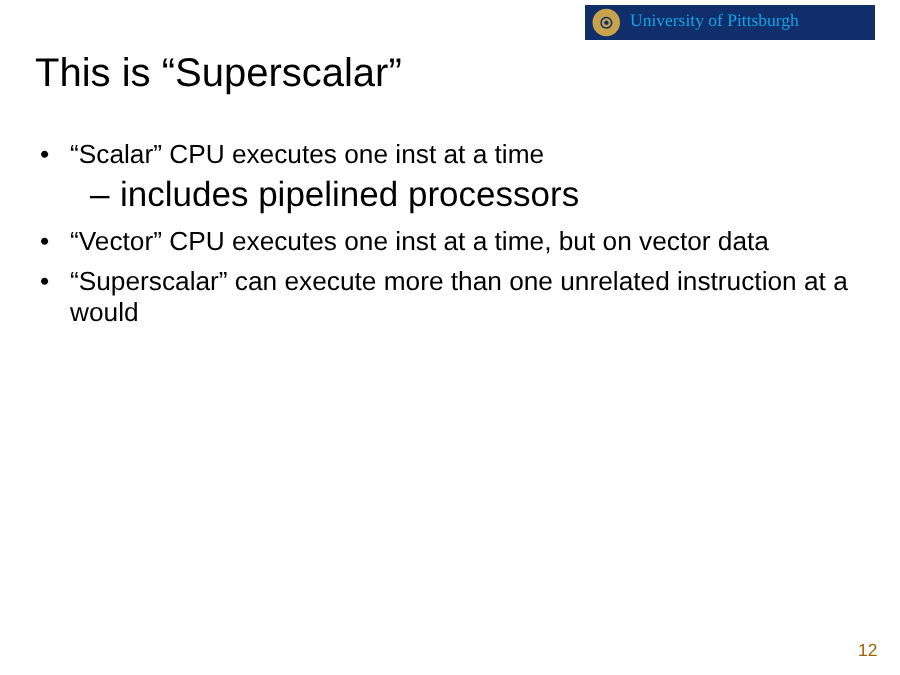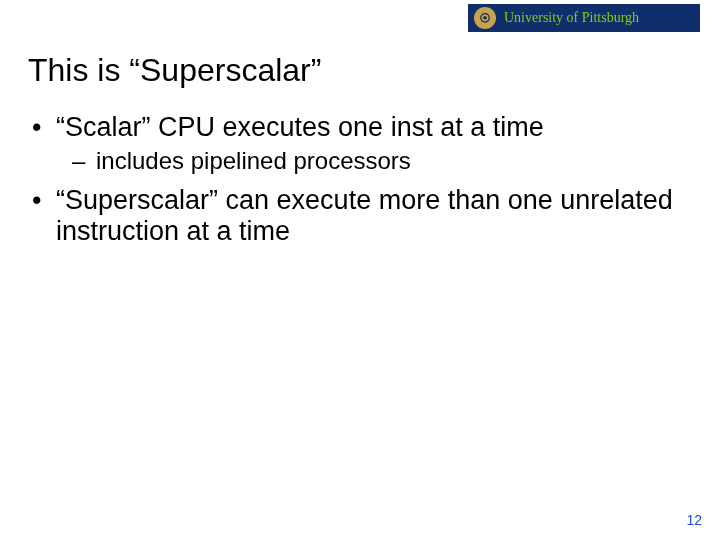--- a/index.html
+++ b/index.html
@@ -38,88 +38,89 @@
     background: #c9a34c;
     display: flex;
     align-items: center;
     justify-content: center;
     font-size: 11px;
     color: #102e6a;
     font-weight: bold;
     flex-shrink: 0;
   }
   .logo-text {
-    color: #84cc16;
+    color: #0ea5e9;
     font-family: Georgia, 'Times New Roman', serif;
     font-size: 14px;
     margin-left: 8px;
     white-space: nowrap;
   }
   .title {
     position: absolute;
-    top: 52px;
+    top: 40px;
     left: 28px;
     font-size: 32px;
     font-weight: 400;
   }
   .body {
     position: absolute;
     top: 104px;
     left: 28px;
     right: 28px;
   }
   .bullet-l1 {
-    font-size: 27px;
+    font-size: 21px;
     line-height: 1.15;
     margin-top: 8px;
     margin-bottom: 4px;
     padding-left: 28px;
     position: relative;
   }
   .bullet-l1::before {
     content: "•";
     position: absolute;
     left: 4px;
     top: 0;
   }
   .bullet-l2 {
-    font-size: 24px;
+    font-size: 28px;
     line-height: 1.15;
     margin-top: 2px;
     margin-bottom: 10px;
     padding-left: 68px;
     position: relative;
   }
   .bullet-l2::before {
     content: "–";
     position: absolute;
     left: 44px;
     top: 0;
   }
   .pagenum {
     position: absolute;
     bottom: 12px;
     right: 18px;
     font-size: 14px;
-    color: #1d4ed8;
+    color: #a16207;
   }
 </style>
 </head>
 <body>
 
 <div class="slide">
 
   <div class="logo">
     <div class="logo-seal">⦿</div>
     <div class="logo-text">University of Pittsburgh</div>
   </div>
 
   <div class="title">This is “Superscalar”</div>
 
   <div class="body">
     <div class="bullet-l1">“Scalar” CPU executes one inst at a time</div>
     <div class="bullet-l2">includes pipelined processors</div>
-    <div class="bullet-l1">“Superscalar” can execute more than one unrelated instruction at a time</div>
+    <div class="bullet-l1">“Vector” CPU executes one inst at a time, but on vector data</div>
+    <div class="bullet-l1">“Superscalar” can execute more than one unrelated instruction at a would</div>
   </div>
 
   <div class="pagenum">12</div>
 
 </div>
 
 </body></html>

